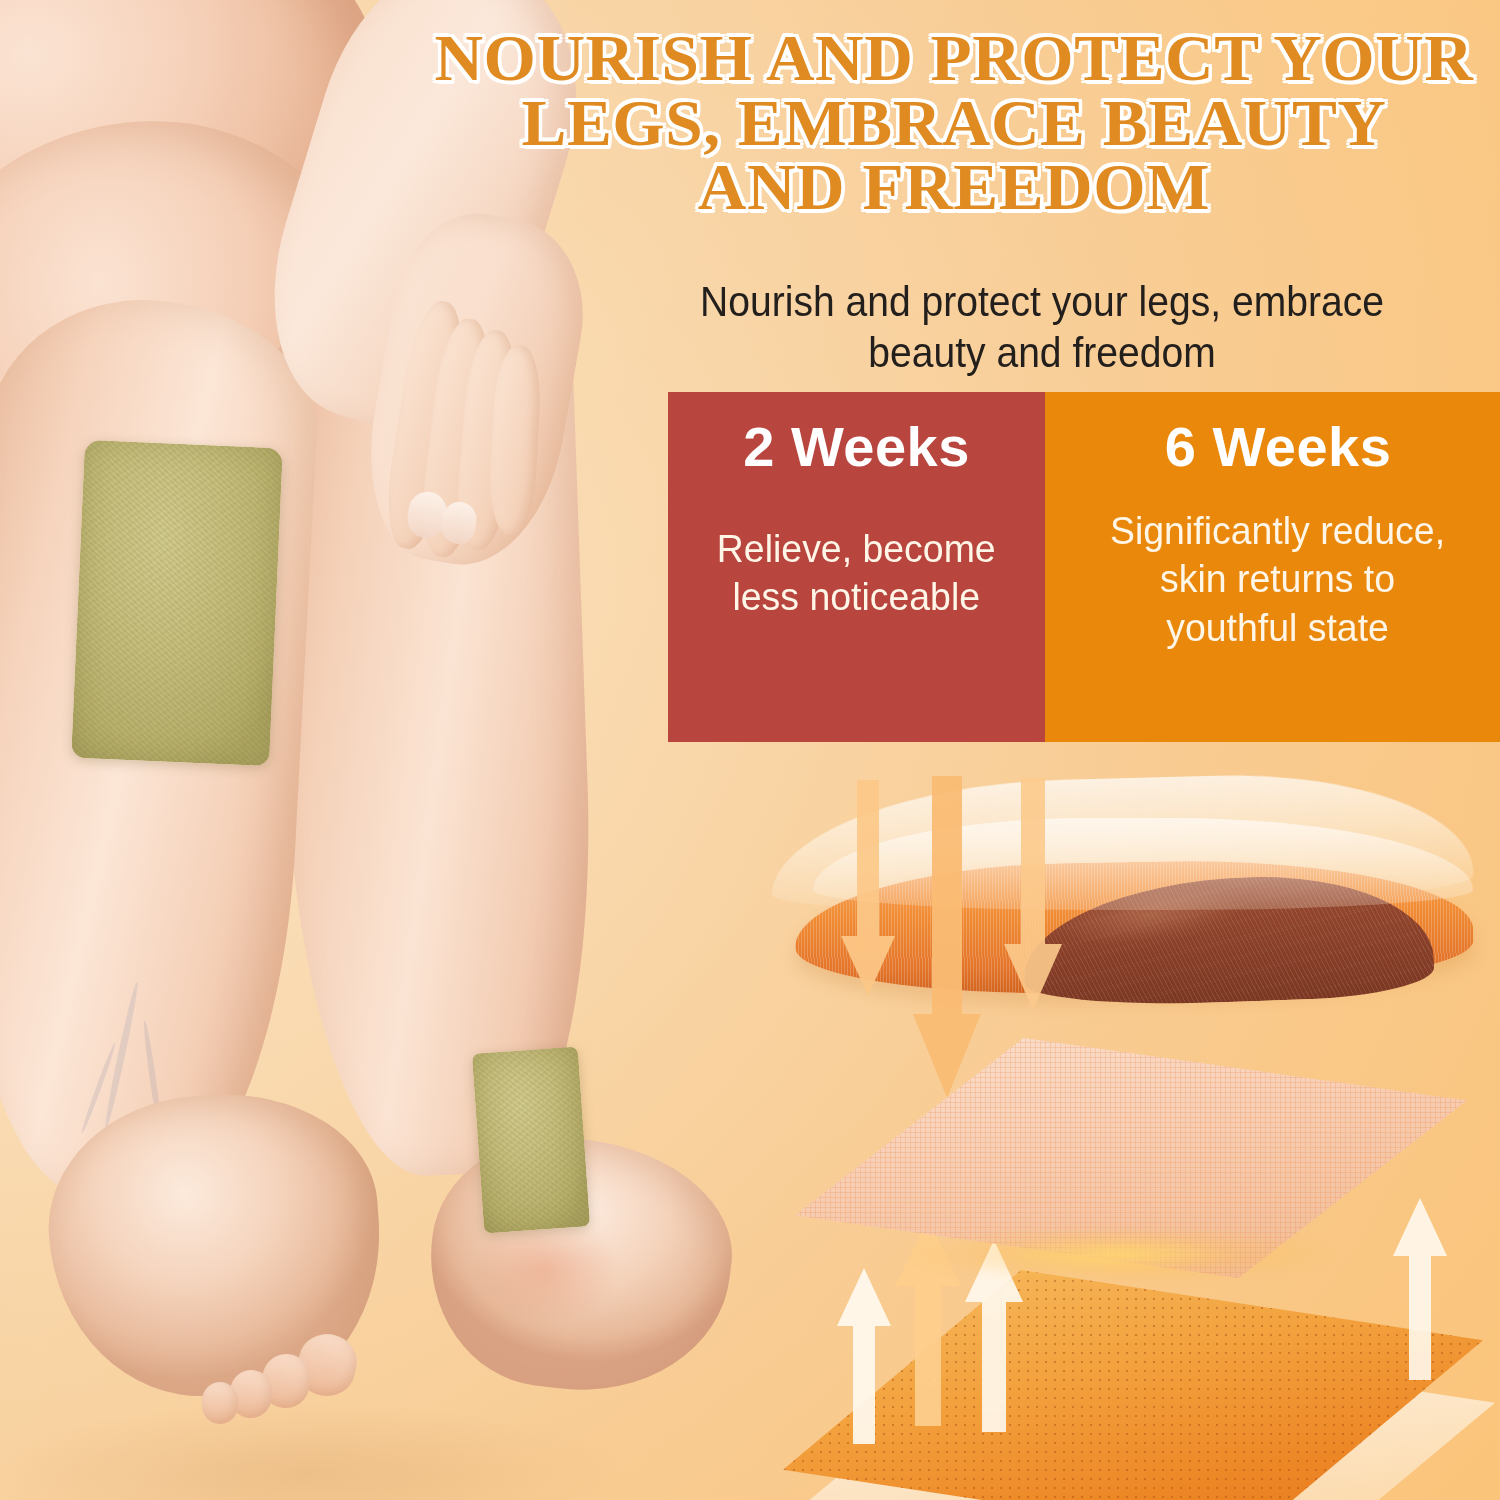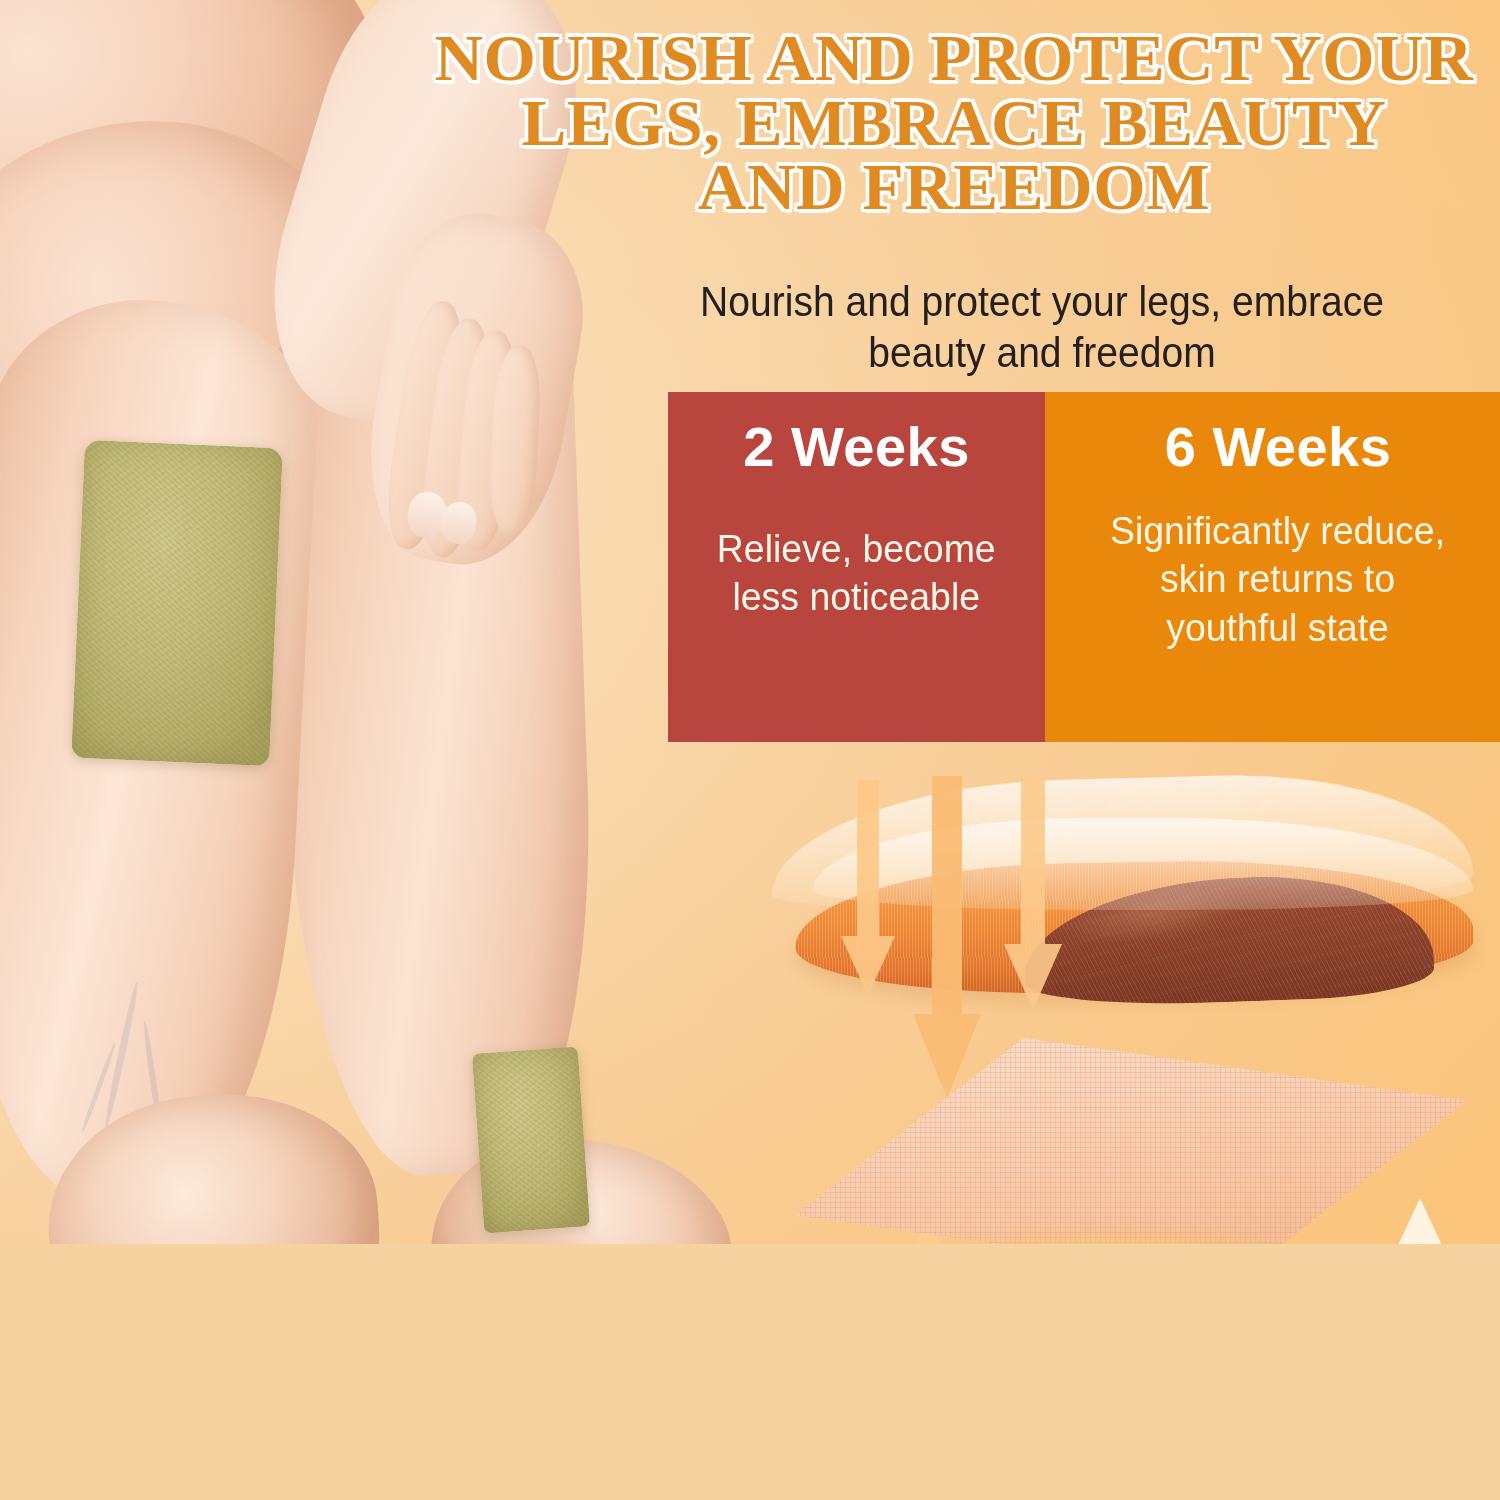--- a/index.html
+++ b/index.html
@@ -1,21 +1,21 @@
 <!DOCTYPE html>
 <html><head>
 <meta charset="utf-8">
 <style>
   html,body{margin:0;padding:0;}
   body{
     width:1500px;height:1500px;overflow:hidden;
     font-family:"Liberation Sans", sans-serif;
     background:#F7D2A1;
   }
-  .canvas{position:relative;width:1500px;height:1244px;overflow:hidden;}
+  .canvas{position:relative;width:1500px;height:1500px;overflow:hidden;}
 
   
   .bg{position:absolute;inset:0;
     background:
       radial-gradient(120% 95% at 6% 42%, #FBE0BE 0%, #F9D7AA 34%, #F8CE98 62%, #FBC87F 100%),
       linear-gradient(160deg,#F6D3A6 0%,#F9D6A6 40%,#FAC881 100%);
   }
   .bg-warm{position:absolute;inset:0;
     background:linear-gradient(115deg, rgba(255,255,255,.18) 0%, rgba(255,255,255,0) 46%, rgba(250,190,115,.40) 100%);}
 

